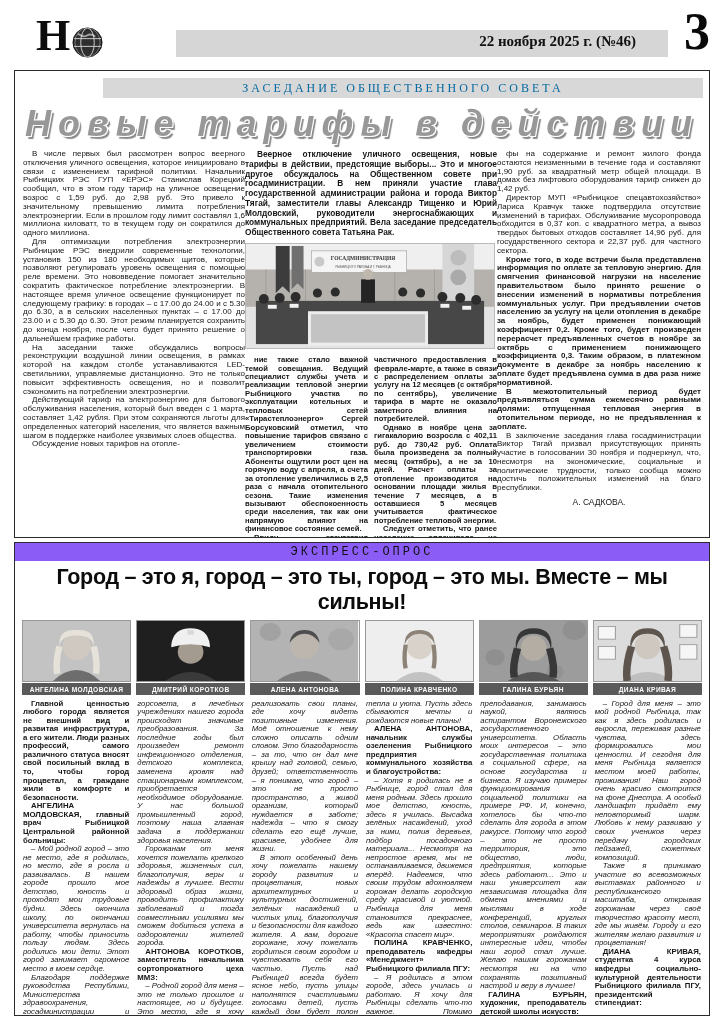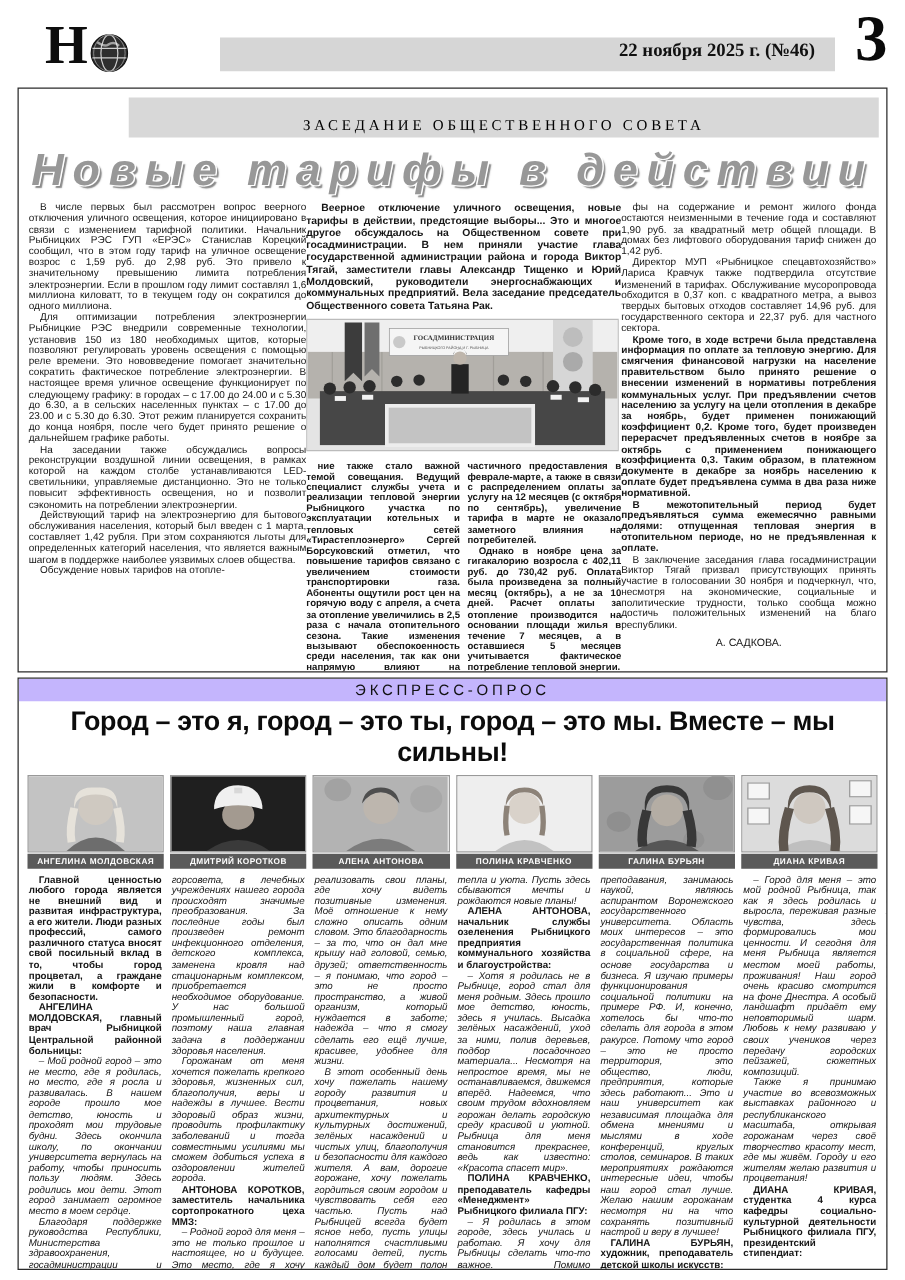--- a/index.html
+++ b/index.html
@@ -8,45 +8,45 @@
     width:724px; height:1024px; overflow:hidden;
     font-family:"Liberation Sans", sans-serif;
     color:#151515;
   }
   
   .masthead { position:relative; height:70px; }
   .m-band { position:absolute; left:176px; right:56px; top:30px; height:27px; background:#d6d6d6; }
   .m-logo { position:absolute; left:36px; top:14px; display:flex; align-items:center;
     font-family:"Liberation Serif", serif; font-weight:bold; font-size:44px; letter-spacing:1px; color:#0d0d0d; line-height:1; }
   .m-logo .globe { display:inline-block; width:31px; height:31px; margin:2px 1px 0 1px; }
-  .m-date { position:absolute; right:72px; top:33px; font-family:"Liberation Serif", serif;
+  .m-date { position:absolute; right:88px; top:33px; font-family:"Liberation Serif", serif;
     font-weight:bold; font-size:15px; color:#111; }
   .m-page { position:absolute; right:14px; top:6px; font-family:"Liberation Serif", serif;
     font-weight:bold; font-size:52px; line-height:1; color:#0a0a0a; }
   
   .article-box { margin:0 14px; height:468px; border:1px solid #2b2b2b; overflow:hidden; background:#fff; }
   .a-kicker { margin:7px 6px 0 88px; background:#d8d8d8; text-align:center;
-    font-family:"Liberation Serif", serif; font-size:12px; letter-spacing:3px; padding:15px 0 2px; color:#000000; }
+    font-family:"Liberation Serif", serif; font-size:12px; letter-spacing:3px; padding:3px 0 2px; color:#0369a1; }
   .a-headline { text-align:center; font-size:36px; font-weight:bold; font-style:italic;
     letter-spacing:7px; margin:5px 0 2px; color:#989898;
     text-shadow:-1px -1px 0 #fff, 1px -1px 0 #fff, -1px 1px 0 #fff, 1px 1px 0 #fff, 2.5px 2.5px 1px rgba(40,40,40,.55); }
   .a-cols { display:flex; gap:0; padding:3px 8px 4px; }
   .col-left  { width:222px; }
   .col-mid   { width:252px; }
   .col-right { flex:1; display:flex; flex-direction:column; }
   p.body { font-size:8px; line-height:1.1; text-align:justify; text-indent:9px; margin:0; }
   .lead p { font-weight:bold; font-size:8.3px; line-height:1.18; text-align:justify; text-indent:12px; margin:0 0 3px; }
   .a-photo { width:250px; height:106px; margin:2px 0 3px; border:1px solid #bbb; }
   .midflow { column-count:2; column-gap:6px; column-fill:auto; height:196px; overflow:hidden; }
   .midflow p.body { font-size:7.7px;font-weight:bold; }
   .a-byline { text-align:center; font-weight:normal; font-size:8.5px; margin-top:4px; }
   .rb p.body { font-weight:bold; }
   
   .express-box { margin:4px 14px 0; height:474px; border:1px solid #2b2b2b; overflow:hidden; background:#fff; }
-  .x-kicker { background:#c4b5fd; text-align:center; font-family:Liberation Sans, sans-serif;
+  .x-kicker { background:#8b5cf6; text-align:center; font-family:Liberation Mono, monospace;
     font-size:12px; letter-spacing:3px; padding:2px 0; color:#111; }
   .x-headline { text-align:center; font-weight:bold; font-size:21.5px; letter-spacing:-0.3px;
     margin:4px 0 5px; color:#0c0c0c; }
   .x-portraits { display:flex; gap:5px; padding:0 7px; }
   .x-cell { flex:1; display:flex; flex-direction:column; }
   .x-cell svg { width:100%; height:62px; display:block; border:1px solid #999; }
   .x-caption { background:#5a5a5a; color:#fff; font-size:6.6px; font-weight:bold;
     text-align:center; letter-spacing:.4px; padding:2.5px 0 2px; margin-top:1px; }
   .x-text { column-count:6; column-gap:8px; column-fill:auto; height:330px; overflow:hidden;
     padding:5px 8px 0; font-size:7.8px; line-height:1.1; }

